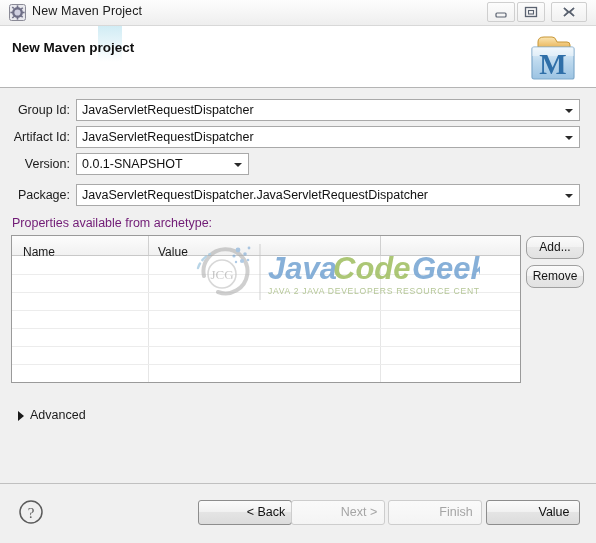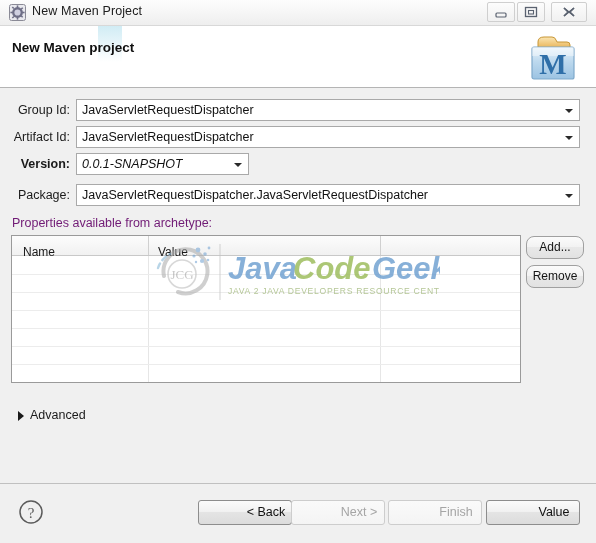--- a/index.html
+++ b/index.html
@@ -178,20 +178,21 @@
     position: absolute;
     left: 0;
     width: 508px; height: 1px;
     background: #ececec;
   }
   #watermark {
     position: absolute;
     left: 138px; top: 6px;
     width: 290px; height: 62px;
     pointer-events: none;
+    padding-left: 40px;
   }
 
   .sidebtn {
     position: absolute;
     width: 58px; height: 23px;
     background: linear-gradient(to bottom, #fbfbfb 0%, #f2f2f2 48%, #e8e8e8 50%, #e2e2e2 100%);
     border: 1px solid #a0a0a0;
     border-radius: 8px;
     box-sizing: border-box;
     font-size: 12px;
@@ -362,22 +363,22 @@
       <span class="ctext">JavaServletRequestDispatcher</span>
       <span class="carrow"></span>
     </div>
 
     <div class="field-label" style="left:6px; top:42px;">Artifact Id:</div>
     <div class="combo" style="left:76px; top:38px; width:504px;">
       <span class="ctext">JavaServletRequestDispatcher</span>
       <span class="carrow"></span>
     </div>
 
-    <div class="field-label" style="left:6px; top:69px;font-weight:bold;">Version:</div>
-    <div class="combo" style="left:76px; top:65px; width:173px;font-style:italic;">
+    <div class="field-label" style="left:6px; top:69px;">Version:</div>
+    <div class="combo" style="left:76px; top:65px; width:173px;">
       <span class="ctext">0.0.1-SNAPSHOT</span>
       <span class="carrow"></span>
     </div>
 
     <div class="field-label" style="left:6px; top:100px;">Package:</div>
     <div class="combo" style="left:76px; top:96px; width:504px;">
       <span class="ctext">JavaServletRequestDispatcher.JavaServletRequestDispatcher</span>
       <span class="carrow"></span>
     </div>
 

